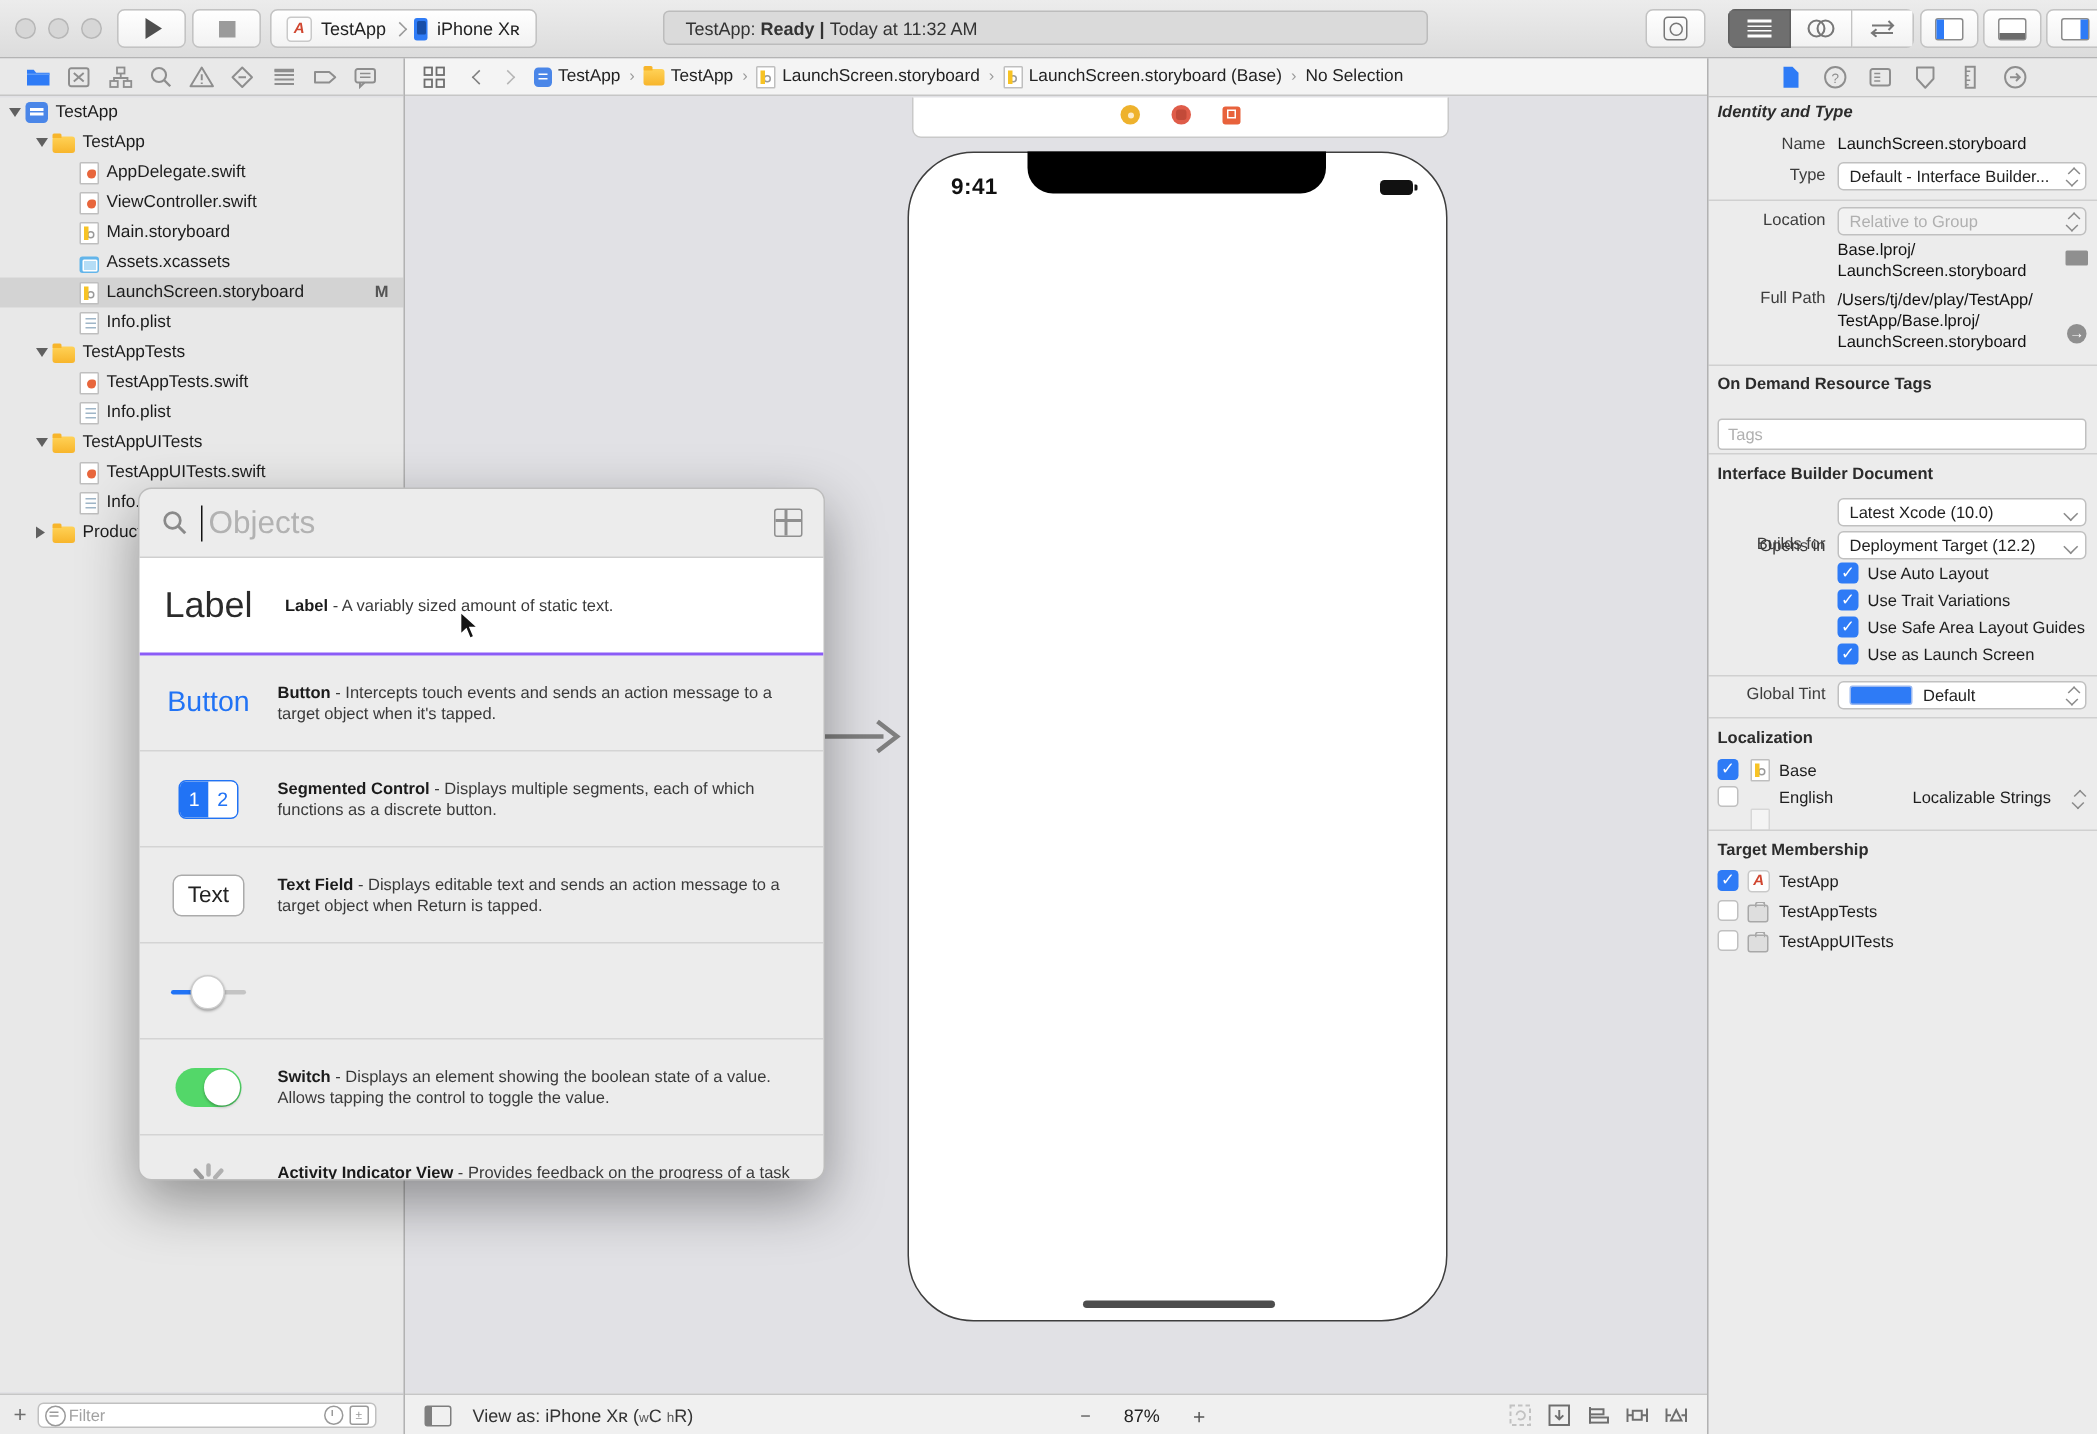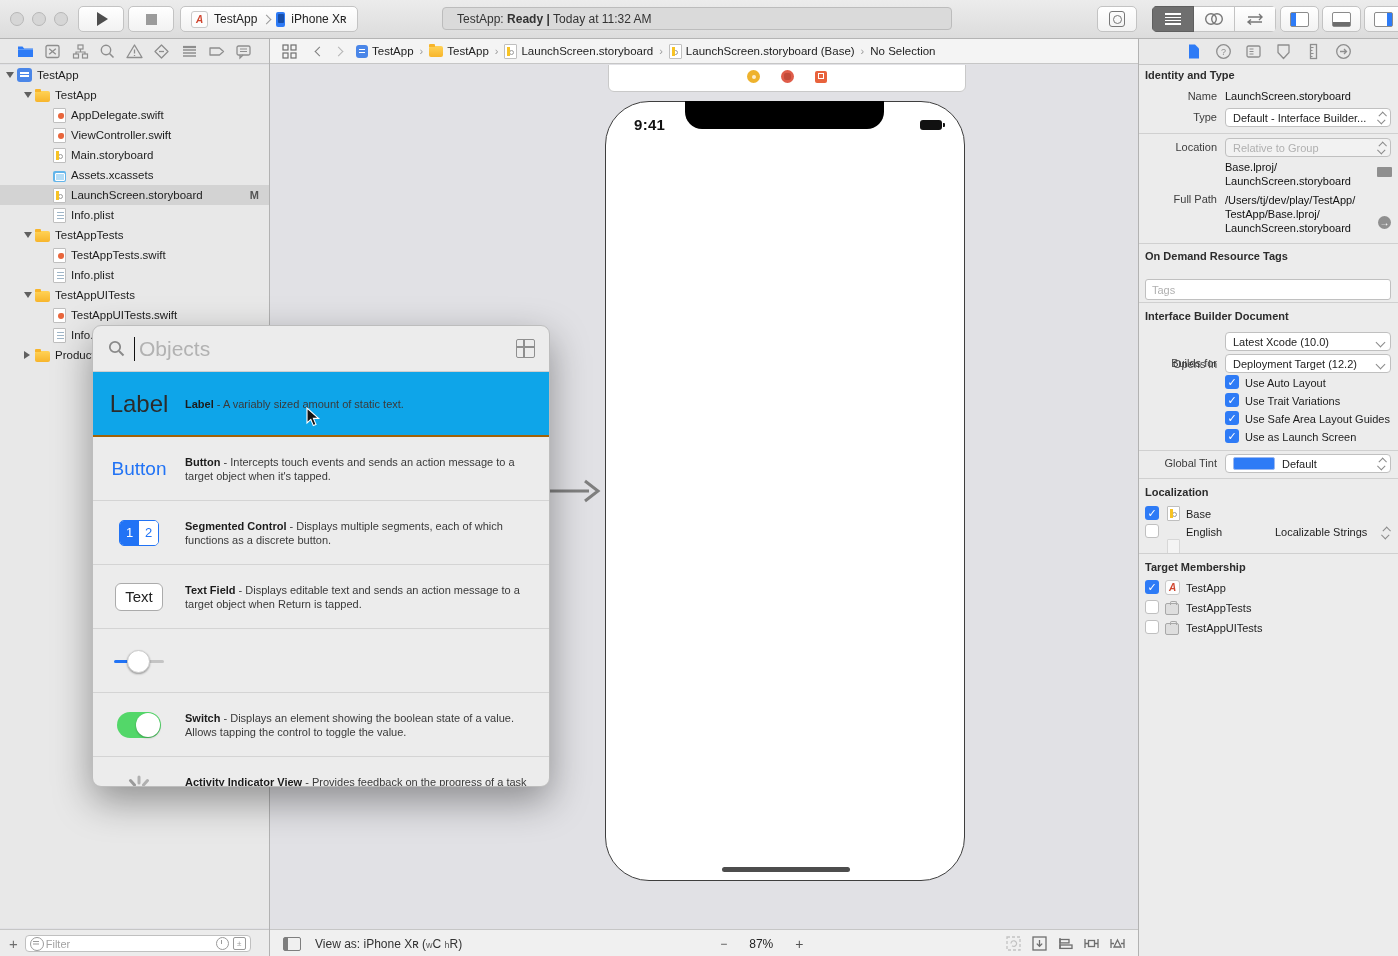--- a/index.html
+++ b/index.html
@@ -100,21 +100,21 @@
   #libsearch input::placeholder{color:#b2b2b2;}
   .caret{width:1px;height:24px;background:#111;margin-right:-6px;}
   .gridic{width:17px;height:17px;border:1.6px solid #8f8f8f;border-radius:2px;position:relative;flex:none;}
   .gridic:after{content:"";position:absolute;left:6px;top:0;bottom:0;width:1.6px;background:#8f8f8f;}
   .gridic:before{content:"";position:absolute;top:6px;left:0;right:0;height:1.6px;background:#8f8f8f;}
   .lrow{height:63px;display:flex;align-items:center;position:relative;}
   .lrow .icz{width:92px;flex:none;display:flex;justify-content:center;align-items:center;}
   .lrow .txz{width:345px;font-size:11px;color:#3a3a3a;line-height:14px;padding-right:14px;}
   .lrow .txz b{color:#1b1b1b;}
   .lrow+.lrow{border-top:1px solid #d4d4d4;}
-  .lrow.sel{background:#0ea5e9;border-bottom:2px solid #a16207;}
+  .lrow.sel{background:#ffffff;border-bottom:2px solid #8b5cf6;justify-content:space-between;}
   .lbl-sample{font-size:24px;color:#2b2b2b;}
   .btn-sample{font-size:19px;color:#2173f5;}
   .segc{display:flex;border:1px solid #2173f5;border-radius:5px;overflow:hidden;font-size:13px;}
   .segc span{width:19px;height:24px;display:flex;align-items:center;justify-content:center;}
   .segc .s1{background:#2173f5;color:#fff;}
   .segc .s2{background:#fff;color:#2173f5;}
   .tf-sample{width:46px;height:26px;border:1.6px solid #ababab;border-radius:6px;background:#fff;
              display:flex;align-items:center;justify-content:center;font-size:15px;color:#222;}
   .slider-sample{width:50px;height:24px;position:relative;}
   .slider-sample .trl{position:absolute;left:0;top:11px;width:18px;height:3px;background:#2173f5;border-radius:2px;}
@@ -507,21 +507,21 @@
       <div class="txz"><b>Activity Indicator View</b><span> - </span><span>Provides feedback on the progress of a task or</span></div>
     </div>
   </div>
 
   <svg class="abs cursor-svg" style="left:303px;top:407px;" width="19" height="21" viewBox="0 0 19 21">
     <path d="M4 1 L4 16 L7.8 12.4 L10.3 18.6 L13 17.4 L10.4 11.4 L15.6 11.4 Z" fill="#141414" stroke="#fff" stroke-width="1.1"></path>
   </svg>
 
   <div id="inspector" class="abs">
 
-    <div class="sect-title" style="top:4px;">Identity and Type</div>
+    <div class="sect-title" style="top:4px;font-style:italic;">Identity and Type</div>
     <div class="ilab" style="top:25px;">Name</div>
     <div class="ival" style="top:25px;">LaunchScreen.storyboard</div>
     <div class="ilab" style="top:46px;">Type</div>
     <div class="dropdown" style="top:43px;">
       <span>Default - Interface Builder...</span>
         <span class="stepper"></span>
     </div>
     <div class="isep" style="top:68px;"></div>
     <div class="ilab" style="top:76px;">Location</div>
     <div class="dropdown disabled" style="top:73px;">

